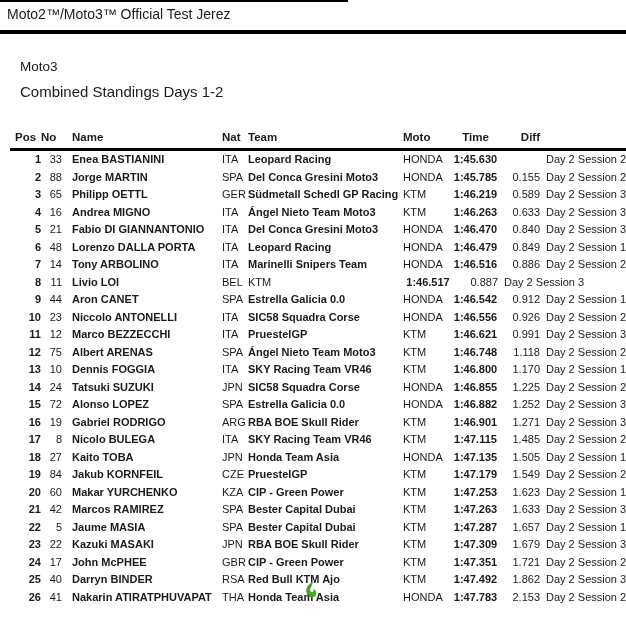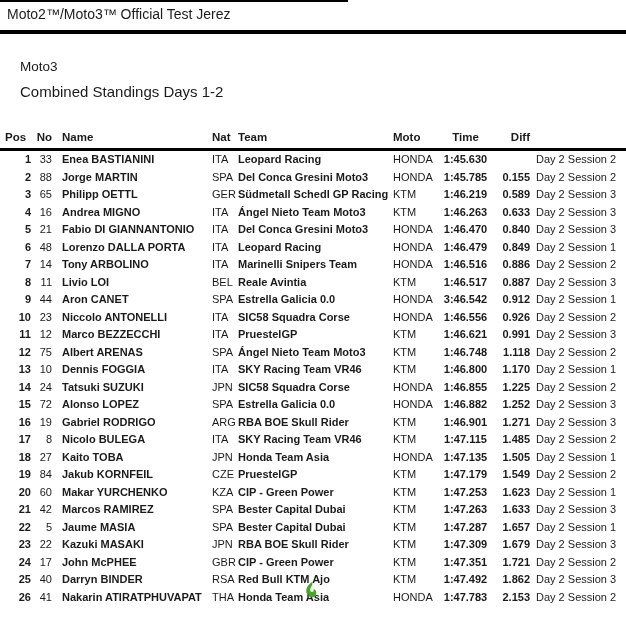--- a/index.html
+++ b/index.html
@@ -6,36 +6,36 @@
   body{
     width:626px;height:627px;position:relative;background:#ffffff;
     font-family:"Liberation Sans", sans-serif;color:#1b1b1b;overflow:hidden;
   }
   .top-line{position:absolute;top:0;left:0;width:348px;height:2px;background:#000;}
   .doc-title{position:absolute;top:6px;left:7px;font-size:14px;letter-spacing:0;}
   .rule-thick{position:absolute;top:30px;left:0;width:626px;height:4px;background:#000;}
   .meta-row{position:absolute;top:39px;left:20px;right:6px;display:flex;justify-content:space-between;font-size:13.5px;margin-top:20px;}
   .subtitle{position:absolute;top:83px;left:20px;font-size:15px;}
 
-  .results{position:absolute;top:129px;left:0;width:626px;box-sizing:border-box;padding-left:5px;}
+  .results{position:absolute;top:129px;left:0;width:626px;box-sizing:border-box;padding-left:15px;}
   .tr{display:grid;grid-template-columns:26px 21px 160px 26px 155px 50px 45px 42px 1fr;
       height:17.5px;line-height:17.5px;font-size:11px;white-space:nowrap;}
   .thead{height:19px;line-height:17px;font-size:11.5px;font-weight:bold;}
   .rule-header{height:3px;background:#000;margin-left:-5px;width:626px;}
   .td,.th{overflow:visible;}
   .c-pos{text-align:right;font-weight:bold;}
   .th.c-pos{text-align:left;}
   .c-no{text-align:right;}
-  .th.c-no{text-align:right;padding-right:0;}
+  .th.c-no{text-align:left;padding-right:0;}
   .c-name{padding-left:10px;font-weight:bold;}
   .c-nat{font-weight:normal;}
   .c-team{font-weight:bold;}
   .c-moto{font-weight:normal;}
   .c-time{text-align:center;font-weight:bold;}
-  .c-diff{text-align:right;font-weight:bold;}
+  .c-diff{text-align:right;}
   .c-session{padding-left:6px;}
   .th{font-weight:bold;}
   .th.c-name,.th.c-time,.th.c-diff{font-weight:bold;}
 
   .watermark{position:absolute;left:303px;top:581px;width:16px;height:18px;}
 </style>
 </head>
 <body>
 
 <div class="top-line"></div>
@@ -145,35 +145,34 @@
     <div class="td c-time">1:46.516</div>
     <div class="td c-diff">0.886</div>
     <div class="td c-session">Day 2 Session 2</div>
   </div>
 
   <div class="tr">
     <div class="td c-pos">8</div>
     <div class="td c-no">11</div>
     <div class="td c-name">Livio LOI</div>
     <div class="td c-nat">BEL</div>
-    <div class="td c-team">Reale Avintia</div>
     <div class="td c-moto">KTM</div>
     <div class="td c-time">1:46.517</div>
     <div class="td c-diff">0.887</div>
     <div class="td c-session">Day 2 Session 3</div>
   </div>
 
   <div class="tr">
     <div class="td c-pos">9</div>
     <div class="td c-no">44</div>
     <div class="td c-name">Aron CANET</div>
     <div class="td c-nat">SPA</div>
     <div class="td c-team">Estrella Galicia 0.0</div>
     <div class="td c-moto">HONDA</div>
-    <div class="td c-time">3:46.542</div>
+    <div class="td c-time">1:46.542</div>
     <div class="td c-diff">0.912</div>
     <div class="td c-session">Day 2 Session 1</div>
   </div>
 
   <div class="tr">
     <div class="td c-pos">10</div>
     <div class="td c-no">23</div>
     <div class="td c-name">Niccolo ANTONELLI</div>
     <div class="td c-nat">ITA</div>
     <div class="td c-team">SIC58 Squadra Corse</div>

